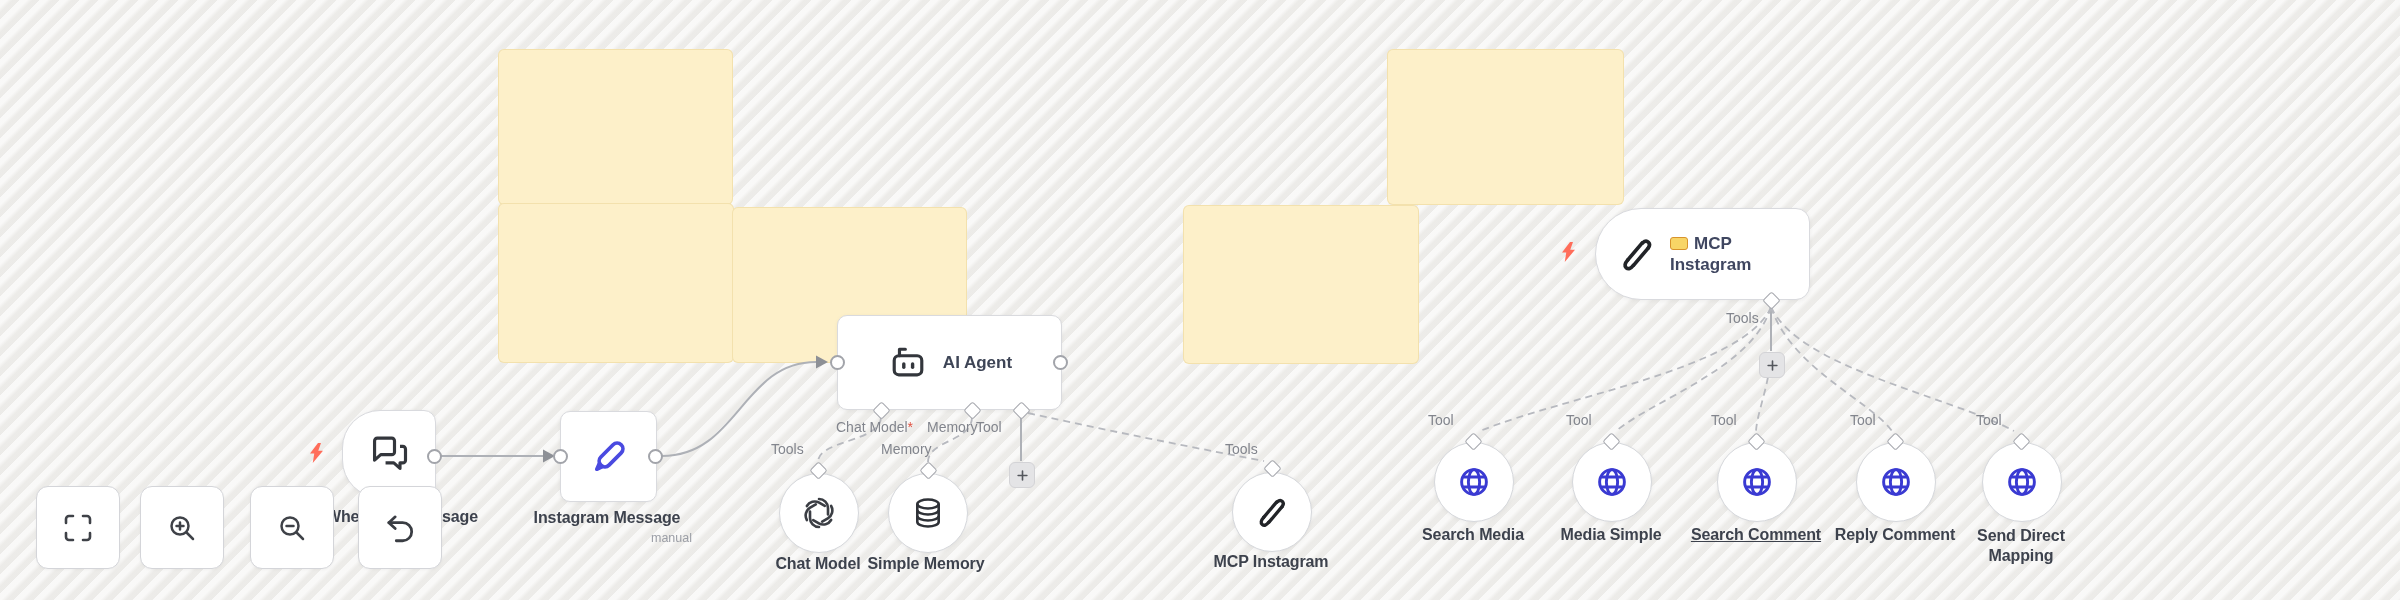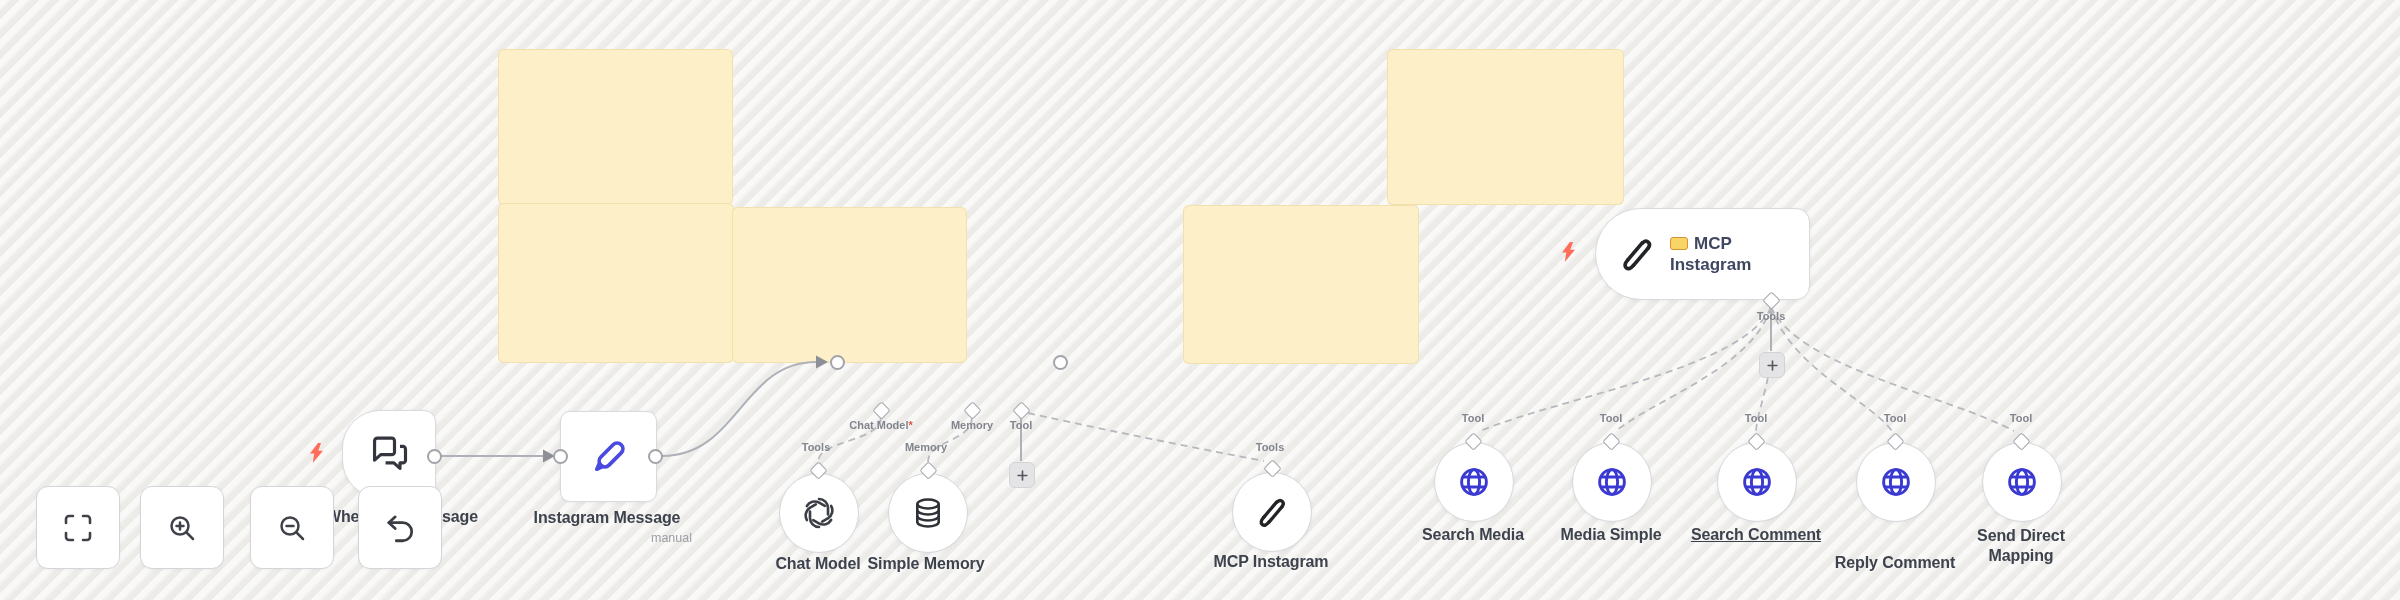--- a/index.html
+++ b/index.html
@@ -14,21 +14,21 @@
   .node.trigger{border-radius:38px 12px 12px 38px;}
   .node.bigtrigger{border-radius:46px 14px 14px 46px;justify-content:flex-start;}
   .circle-node{position:absolute;width:78px;height:78px;background:#fff;border:1.6px solid #d6d8dc;border-radius:50%;
     box-shadow:0 1px 4px rgba(0,0,0,.05);display:flex;align-items:center;justify-content:center;}
   .port-circle{position:absolute;width:15px;height:15px;border-radius:50%;background:#fff;border:2px solid #a2a4aa;box-sizing:border-box;z-index:6;}
   .diamond{position:absolute;width:13px;height:13px;background:#fff;border:1.8px solid #a6a8ae;border-radius:2.5px;transform:rotate(45deg);box-sizing:border-box;z-index:6;}
   .plus-btn{position:absolute;width:24px;height:24px;background:#e4e4e6;border:1px solid #d3d3d6;border-radius:6px;
     display:flex;align-items:center;justify-content:center;z-index:6;}
   .node-label{position:absolute;font-size:16px;font-weight:600;color:#3d424d;text-align:center;letter-spacing:-.1px;z-index:2;}
   .sub-label{position:absolute;font-size:12.5px;font-weight:400;color:#9b9ea6;text-align:right;z-index:2;}
-  .port-label{position:absolute;font-size:11px;font-weight:700;color:#82858d;text-align:center;white-space:nowrap;z-index:2;}
+  .port-label{position:absolute;font-size:14px;font-weight:400;color:#82858d;text-align:left;white-space:nowrap;z-index:2;}
   .inner-title{font-size:17px;font-weight:600;color:#3e4556;}
   .toolbar-btn{position:absolute;width:82px;height:81px;background:#fff;border:1.6px solid #d4d5d9;border-radius:12px;
     display:flex;align-items:center;justify-content:center;z-index:10;box-shadow:0 1px 3px rgba(0,0,0,.04);}
   .bolt{position:absolute;z-index:5;}
   .badge{display:inline-block;width:18px;height:13px;background:#f8d566;border:1.6px solid #d8932c;border-radius:3px;
     vertical-align:-1px;margin-right:6px;box-sizing:border-box;}
   svg.wires{position:absolute;left:0;top:0;z-index:1;}
   .wire{fill:none;stroke:#aeb1b7;stroke-width:2;}
   .dwire{fill:none;stroke:#b7b9bf;stroke-width:1.8;stroke-dasharray:7 5;}
   .arrow{fill:#8d9096;}
@@ -112,20 +112,31 @@
             <path d="M14.5 24 L16 28 L17.5 24"></path>
           </g>
       </svg>
     </span>
   </div>
   <div class="port-circle" style="left:552.5px;top:448.5px;"></div>
   <div class="port-circle" style="left:647.5px;top:448.5px;"></div>
   <div class="node-label" style="left:522px;top:509px;width:170px;">Instagram Message</div>
   <div class="sub-label" style="left:522px;top:531px;width:170px;">manual</div>
 
+  <div class="node" style="left:837px;top:315px;width:223px;height:93px;z-index:4;gap:14px;">
+    <span>
+      <svg class="icn" width="42" height="42" viewBox="0 0 32 32" fill="none" stroke="#33363c" stroke-width="2.4" stroke-linejoin="round">
+        <rect x="5.5" y="10.5" width="21" height="14.5" rx="3.5"></rect>
+        <path d="M9.5 10.5 V5.5 h4.5" stroke-linecap="round"></path>
+        <rect x="11.5" y="15.5" width="2.6" height="5" rx="1.3" fill="#33363c" stroke="none"></rect>
+        <rect x="18.2" y="15.5" width="2.6" height="5" rx="1.3" fill="#33363c" stroke="none"></rect>
+      </svg>
+    </span>
+    <span class="inner-title">AI Agent</span>
+  </div>
   <div class="port-circle" style="left:829.5px;top:354.5px;"></div>
   <div class="port-circle" style="left:1052.5px;top:354.5px;"></div>
   <div class="diamond" style="left:874.5px;top:403.5px;"></div>
   <div class="diamond" style="left:965.5px;top:403.5px;"></div>
   <div class="diamond" style="left:1014.5px;top:403.5px;"></div>
   <div class="port-label" style="left:836px;top:419px;width:90px;"><span>Chat Model</span><span style="color:#e04f3e;">*</span></div>
   <div class="port-label" style="left:927px;top:419px;width:90px;">Memory</div>
   <div class="port-label" style="left:976px;top:419px;width:90px;">Tool</div>
   <div class="plus-btn" style="left:1009px;top:462px;">
     <span>
@@ -249,21 +260,21 @@
     <span>
       <svg class="icn" width="36" height="36" viewBox="0 0 32 32" fill="none" stroke="#3a3ad2" stroke-width="2.6">
         <circle cx="16" cy="16" r="11"></circle>
           <ellipse cx="16" cy="16" rx="5" ry="11"></ellipse>
           <path d="M6.4 11.5 H25.6 M6.4 20.5 H25.6"></path>
       </svg>
     </span>
   </div>
   <div class="diamond" style="left:1888.5px;top:434.5px;"></div>
   <div class="port-label" style="left:1850px;top:412px;width:90px;">Tool</div>
-  <div class="node-label" style="left:1815px;top:554px;width:160px;text-align:center;">Reply Comment</div>
+  <div class="node-label" style="left:1815px;top:526px;width:160px;text-align:center;">Reply Comment</div>
 
   <div class="circle-node" style="left:1982px;top:442px;">
     <span>
       <svg class="icn" width="36" height="36" viewBox="0 0 32 32" fill="none" stroke="#3a3ad2" stroke-width="2.6">
         <circle cx="16" cy="16" r="11"></circle>
           <ellipse cx="16" cy="16" rx="5" ry="11"></ellipse>
           <path d="M6.4 11.5 H25.6 M6.4 20.5 H25.6"></path>
       </svg>
     </span>
   </div>

